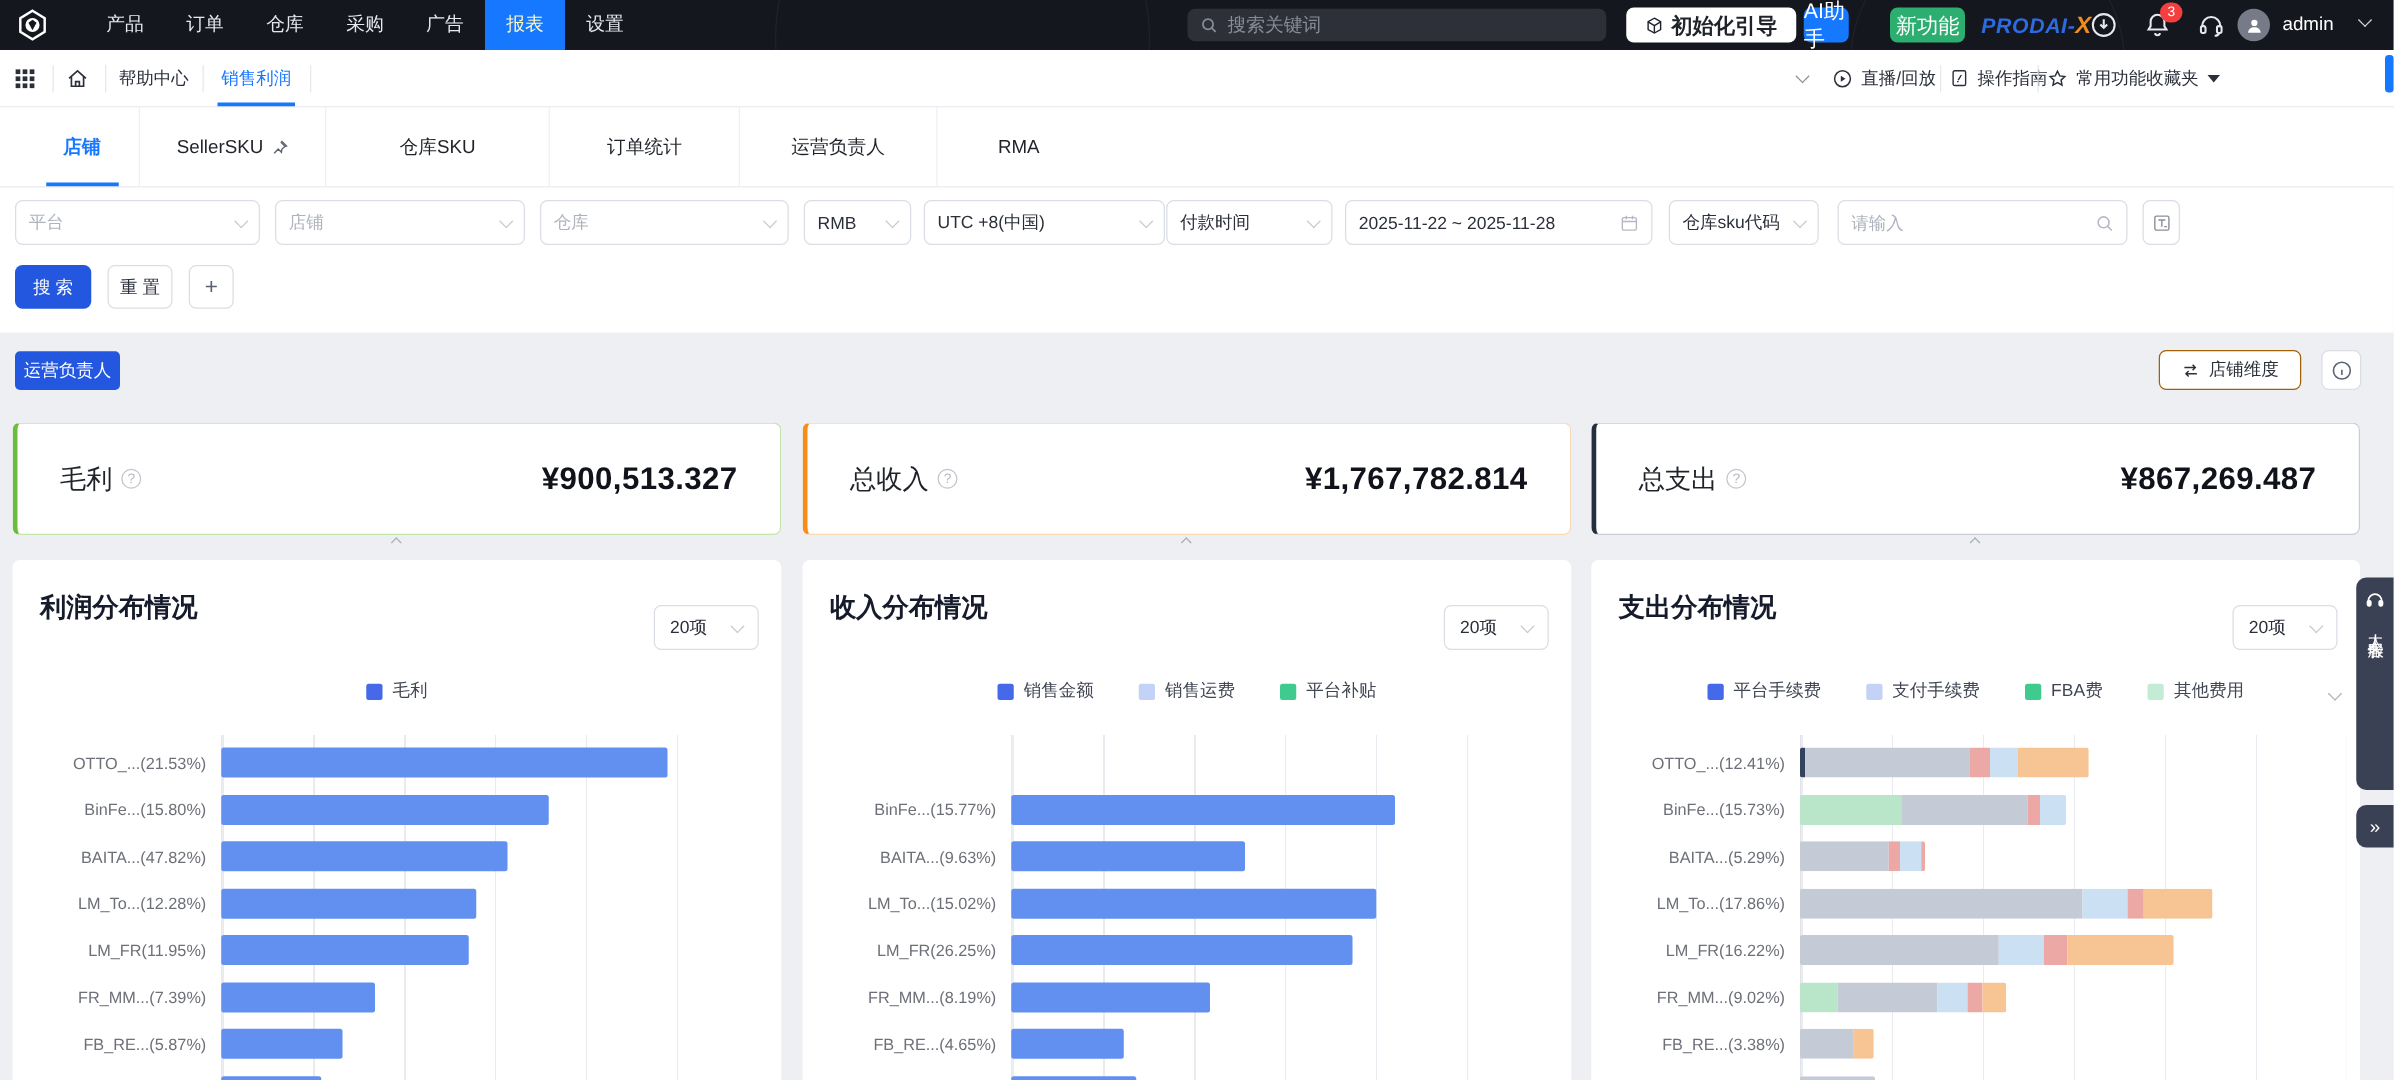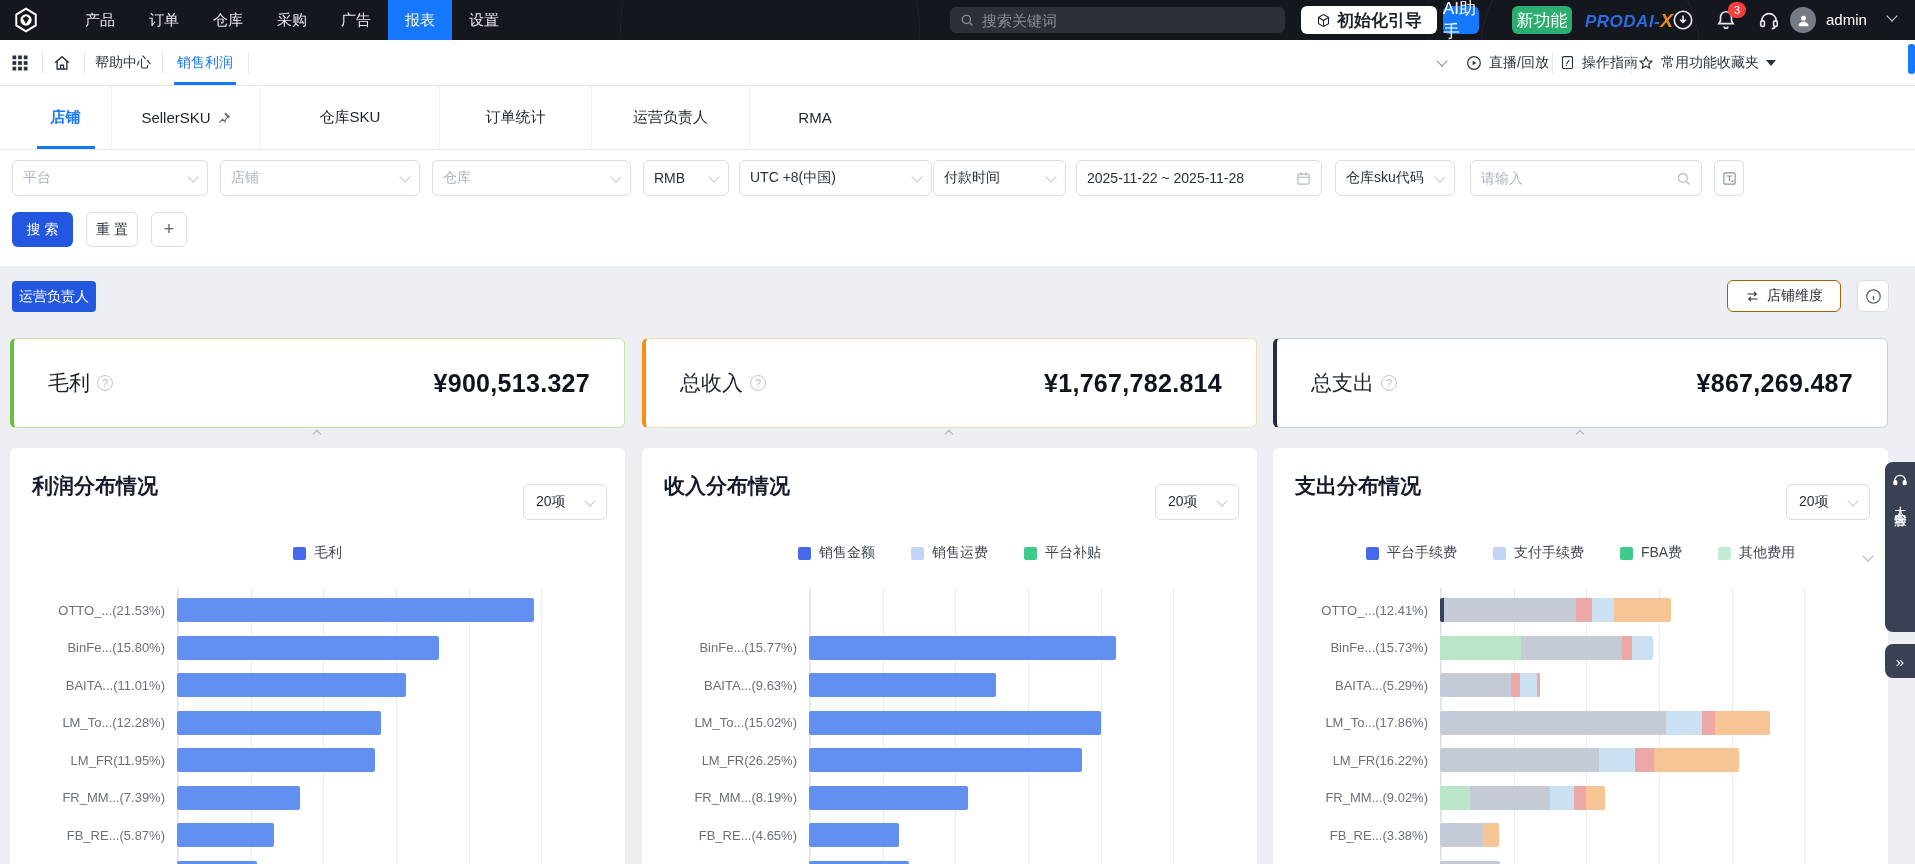--- a/index.html
+++ b/index.html
@@ -371,21 +371,21 @@
   <div class="gridlayer"></div>
 <div class="crow" style="top: 150px;">
       <div class="clab">OTTO_...(21.53%)</div>
       <div class="cbar" style="width: 357px; background: rgb(97, 144, 240);"></div>
     </div>
     <div class="crow" style="top: 187.5px;">
       <div class="clab">BinFe...(15.80%)</div>
       <div class="cbar" style="width: 262px; background: rgb(97, 144, 240);"></div>
     </div>
     <div class="crow" style="top: 225px;">
-      <div class="clab">BAITA...(11.01%)</div>
+      <div class="clab">BAITA...(47.82%)</div>
       <div class="cbar" style="width: 229px; background: rgb(97, 144, 240);"></div>
     </div>
     <div class="crow" style="top: 262.5px;">
       <div class="clab">LM_To...(12.28%)</div>
       <div class="cbar" style="width: 204px; background: rgb(97, 144, 240);"></div>
     </div>
     <div class="crow" style="top: 300px;">
       <div class="clab">LM_FR(11.95%)</div>
       <div class="cbar" style="width: 198px; background: rgb(97, 144, 240);"></div>
     </div>

